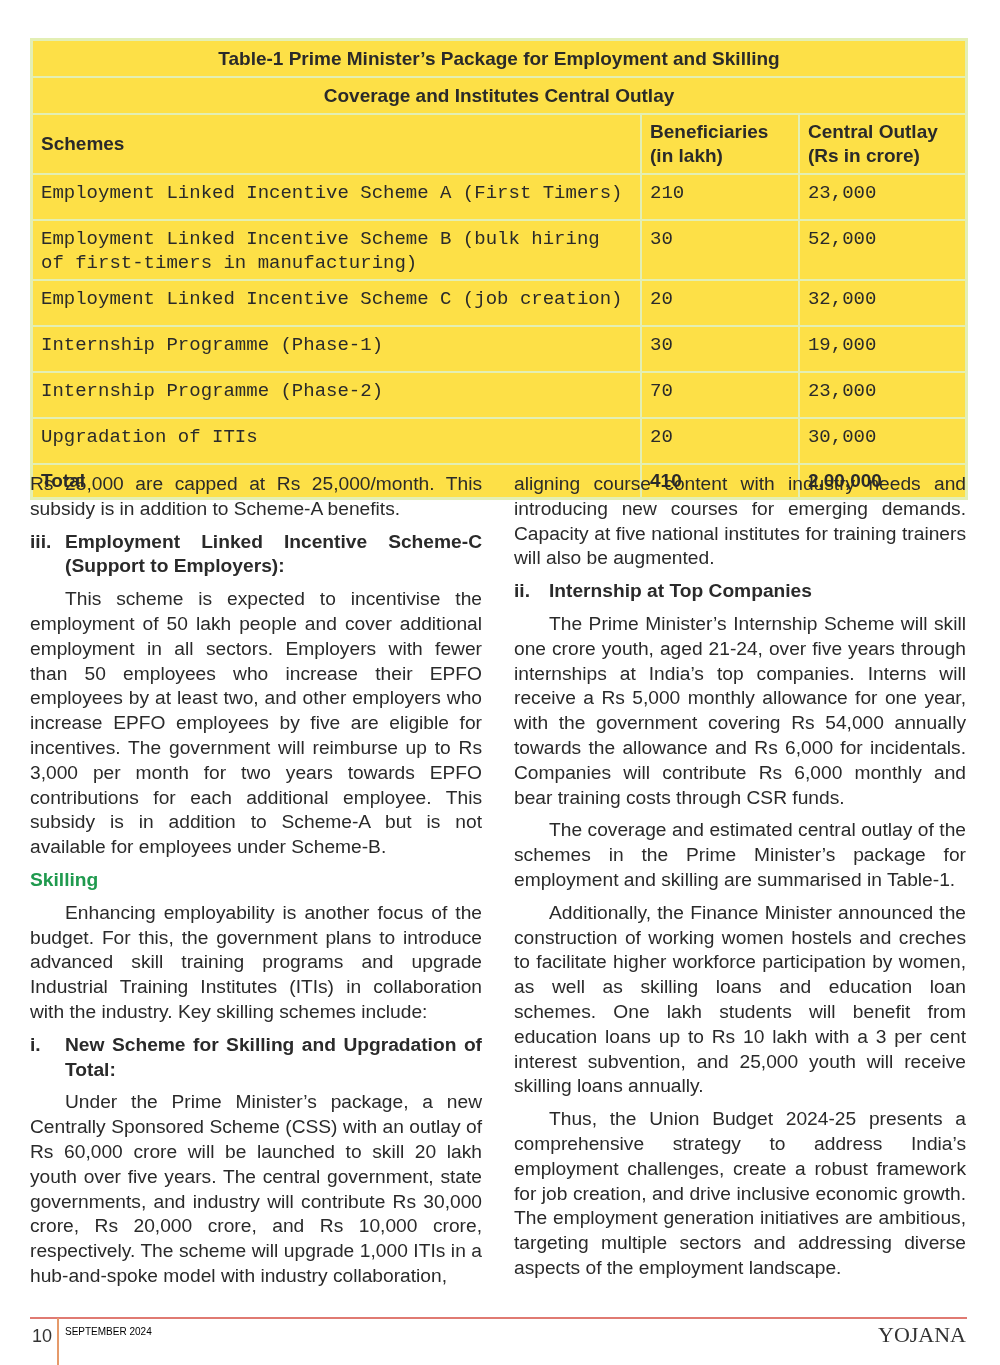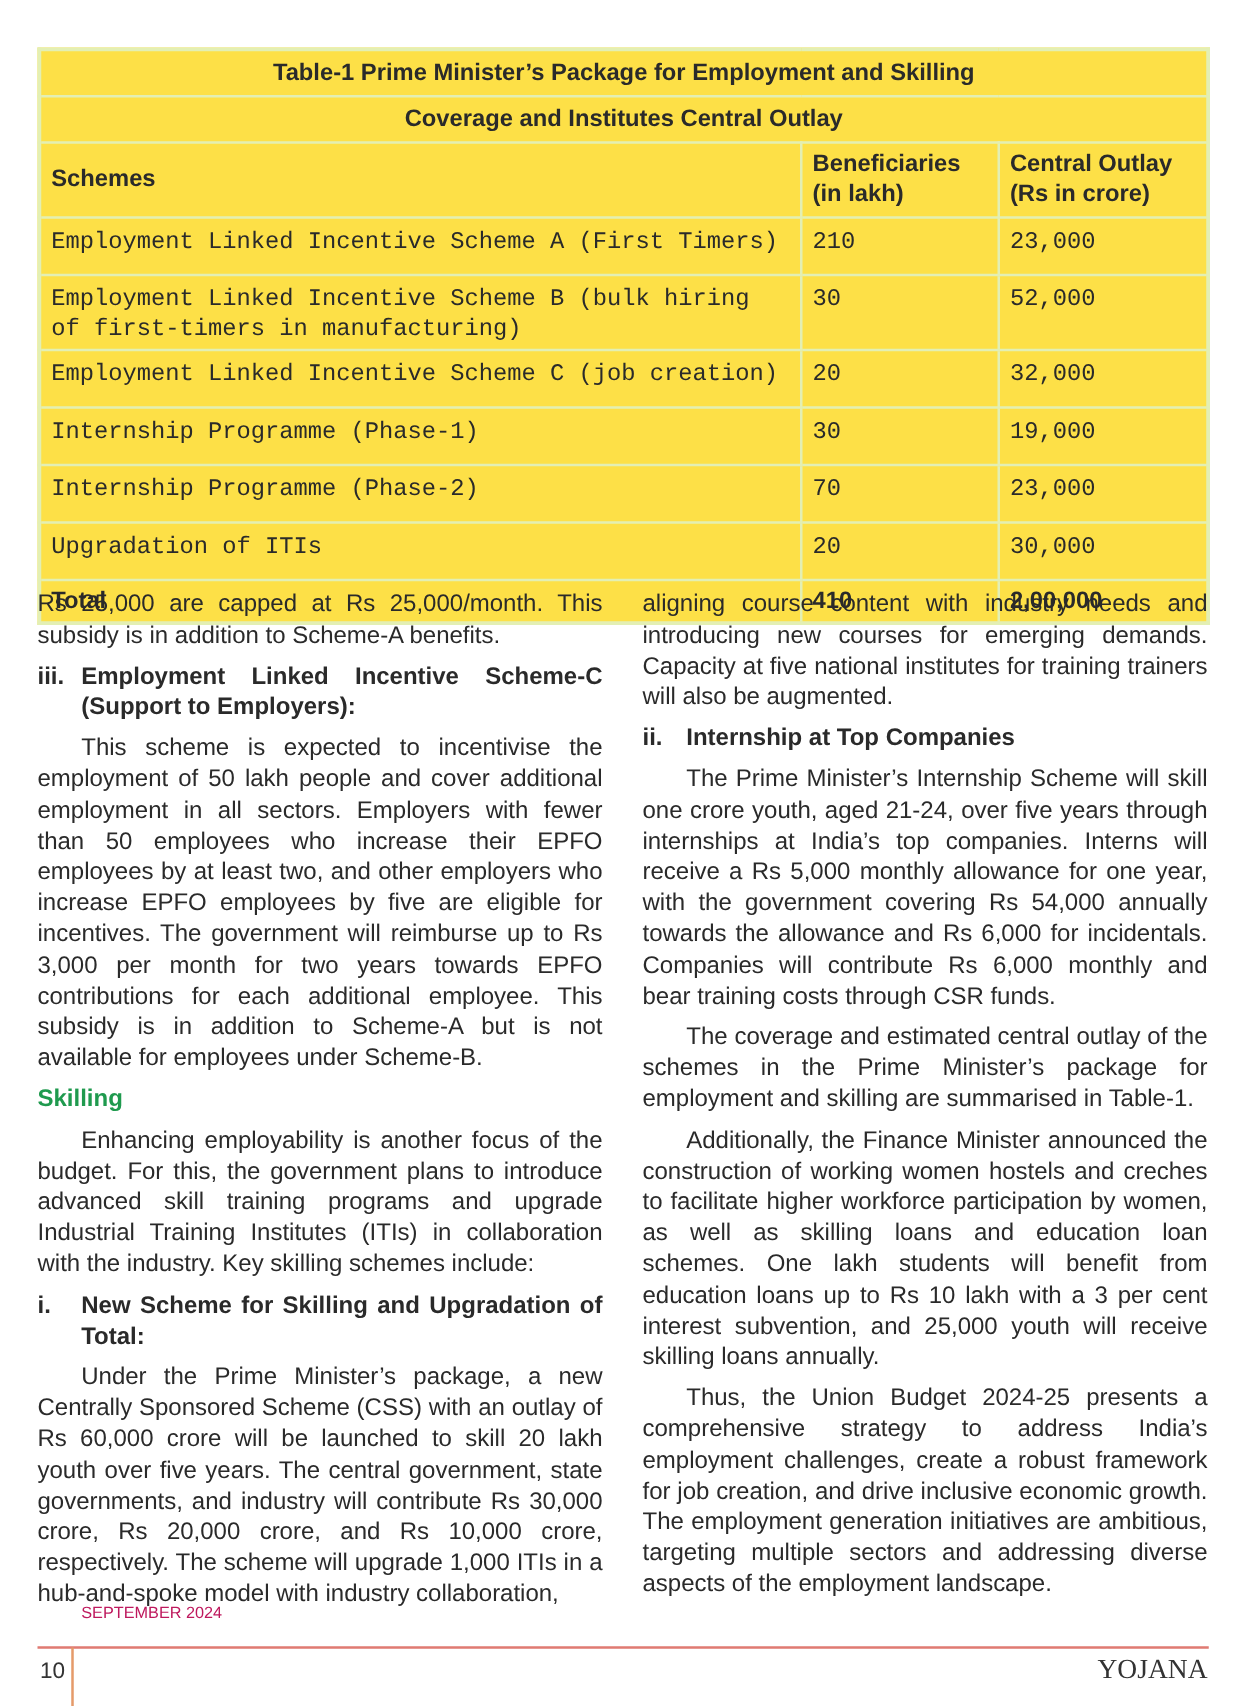--- a/index.html
+++ b/index.html
@@ -48,21 +48,21 @@
     background: #e07a72;
   }
   .footer-vline {
     position: absolute; left: 57px; top: 1318px; width: 2px; height: 47px;
     background: #e59a6a;
   }
   .page-num {
     position: absolute; left: 32px; top: 1326px; font-size: 18px; color: #333;
   }
   .issue {
-    position: absolute; left: 65px; top: 1282px; font-size: 13px; color: #be185d;
+    position: absolute; left: 65px; top: 1326px; font-size: 10px; color: #000000;
   }
   .brand {
     position: absolute; right: 34px; top: 1322px; font-size: 22px; color: #333;
     font-family: "Liberation Serif", "DejaVu Serif", serif;
   }
 </style>
 </head>
 <body>
 
 <table class="tbl">

